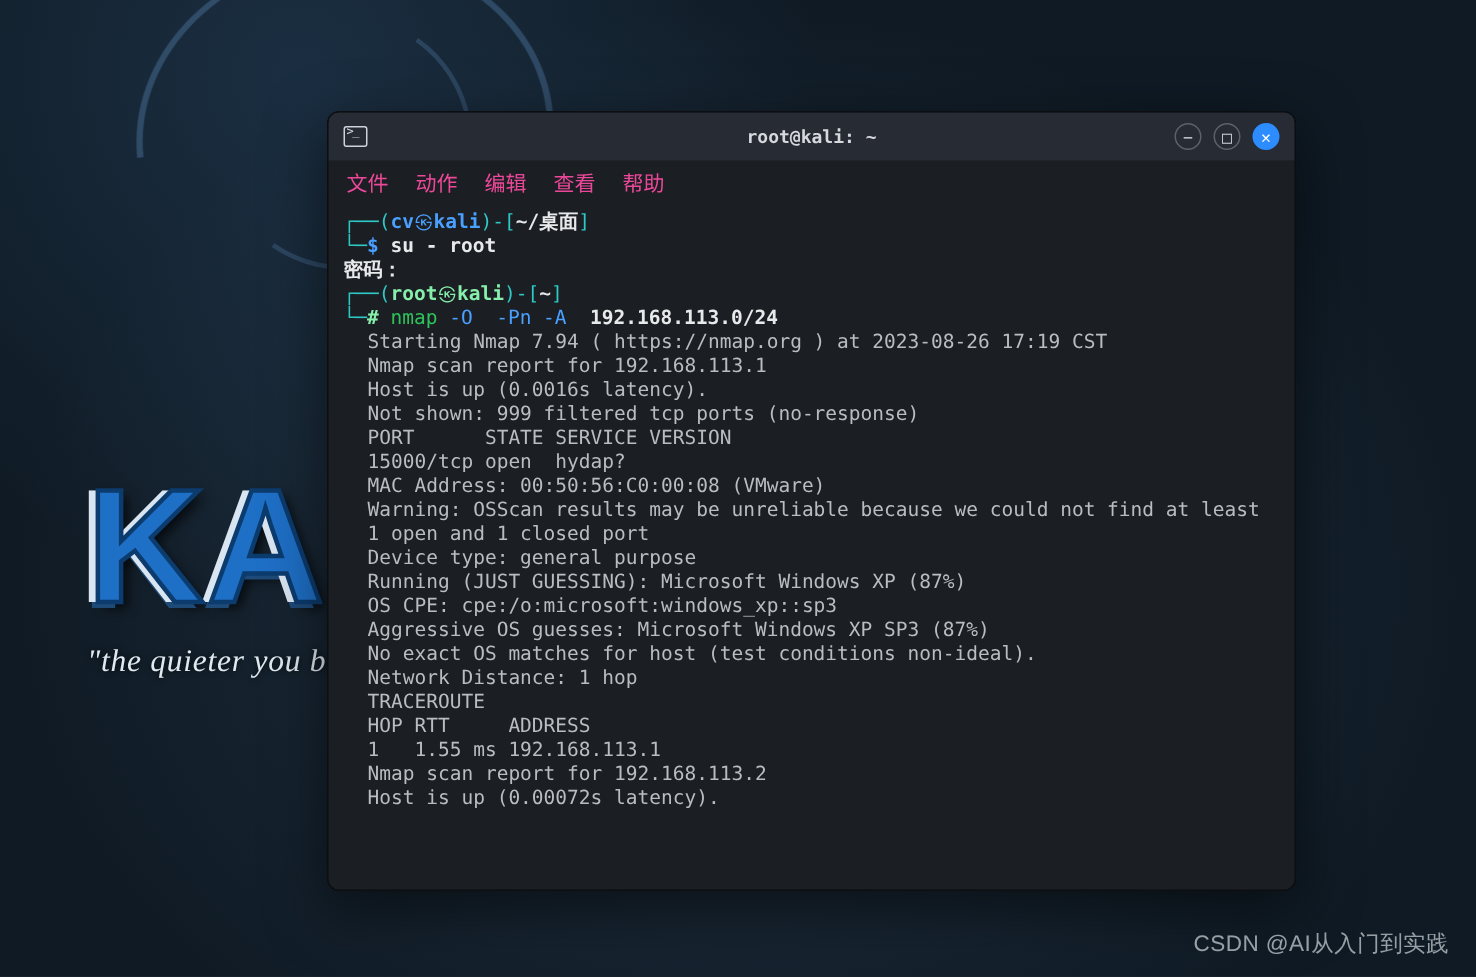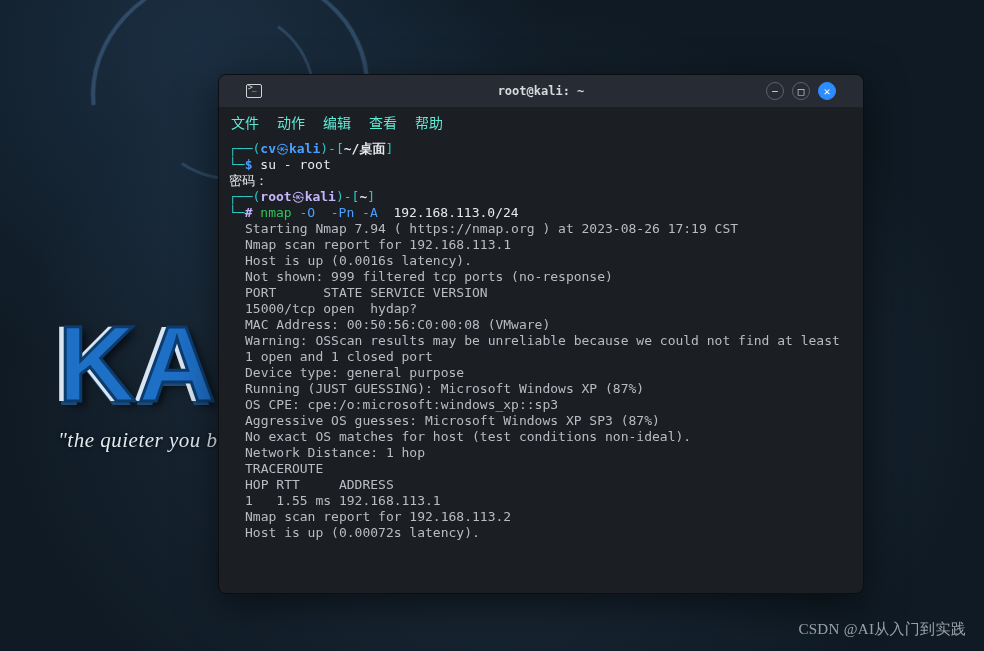--- a/index.html
+++ b/index.html
@@ -86,21 +86,21 @@
     box-shadow: 0 12px 40px rgba(0,0,0,.55);
     display: flex;
     flex-direction: column;
     overflow: hidden;
   }
   .titlebar {
     height: 32px;
     background: #272b33;
     display: flex;
     align-items: center;
-    padding: 0 27px;
+    padding: 0 10px;
     font-size: 12px;
     color: #d5d9de;
     position: relative;
   }
   .titlebar .term-icon {
     width: 16px; height: 14px;
     border: 1.5px solid #cfd3d9;
     border-radius: 2px;
     position: relative;
     margin-right: 8px;
@@ -141,49 +141,49 @@
     color: #fff;
     font-weight: 700;
   }
 
   .menubar {
     height: 30px;
     display: flex;
     align-items: center;
     gap: 18px;
     padding: 0 12px;
-    color: #5eead4;
+    color: #ec4899;
     font-family: "Noto Sans CJK SC", "Microsoft YaHei", sans-serif;
     font-size: 14px;
   }
   .menubar .menu-item { cursor: default; }
 
   .term-body {
     flex: 1;
     padding: 4px 26px 10px 10px;
     color: #d8dadd;
     font-size: 13px;
     line-height: 16px;
     white-space: pre;
     font-family: "DejaVu Sans Mono", Menlo, Consolas, monospace;
   }
   .tl   { display: block; }
   .cy   { color: #2dc7c4; }  
   .gr   { color: #2ec45a; text-align: right; }  
   .bl   { color: #4aa0ff; }  
-  .rd   { color: #c4b5fd; }  
-  .wh   { color: #e8e9eb; }
+  .rd   { color: #86efac; }  
+  .wh   { color: #e8e9eb; font-weight: bold; }
   .gy   { color: #b9bcc1; margin-left: 16px; }
   .bold { font-weight: 700; }
 
   .watermark {
     position: absolute;
     right: 18px;
     bottom: 12px;
-    font-family: Liberation Serif, serif;
+    font-family: Liberation Sans, sans-serif;
     font-size: 15px;
     color: rgba(225,230,235,.65);
     letter-spacing: .3px;
   }
 </style>
 </head>
 <body>
 
 <div class="wallpaper">
   <div class="swirl"></div>

